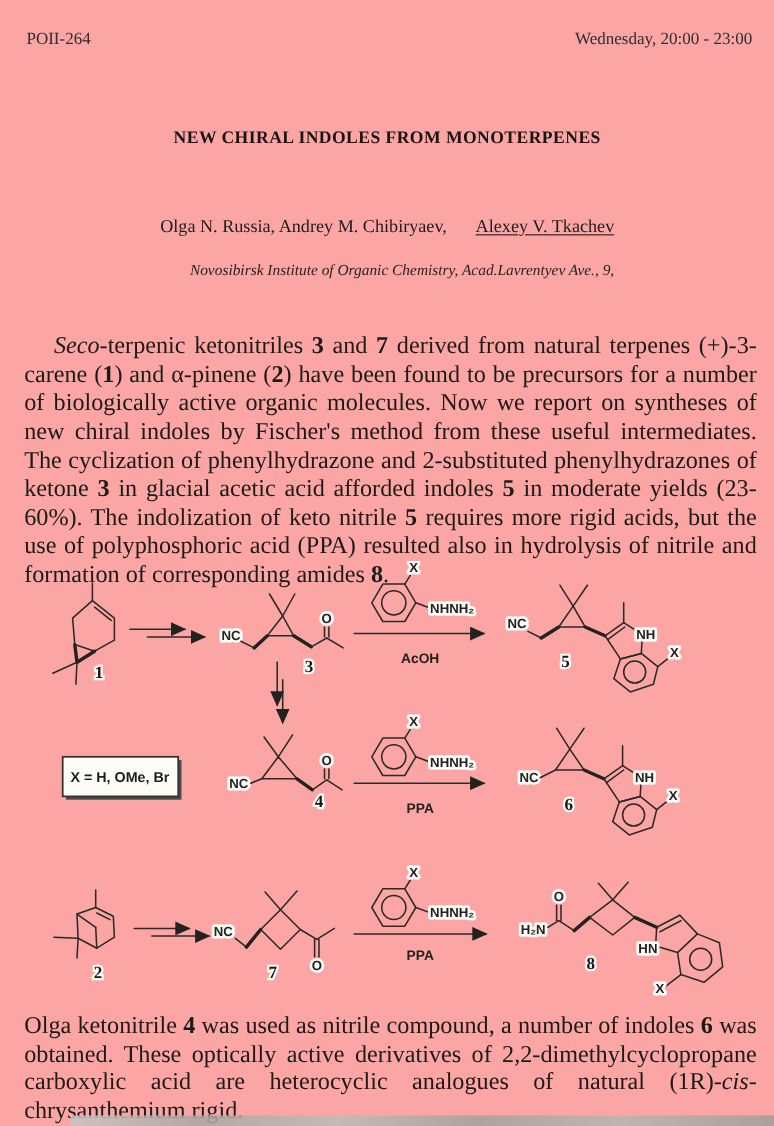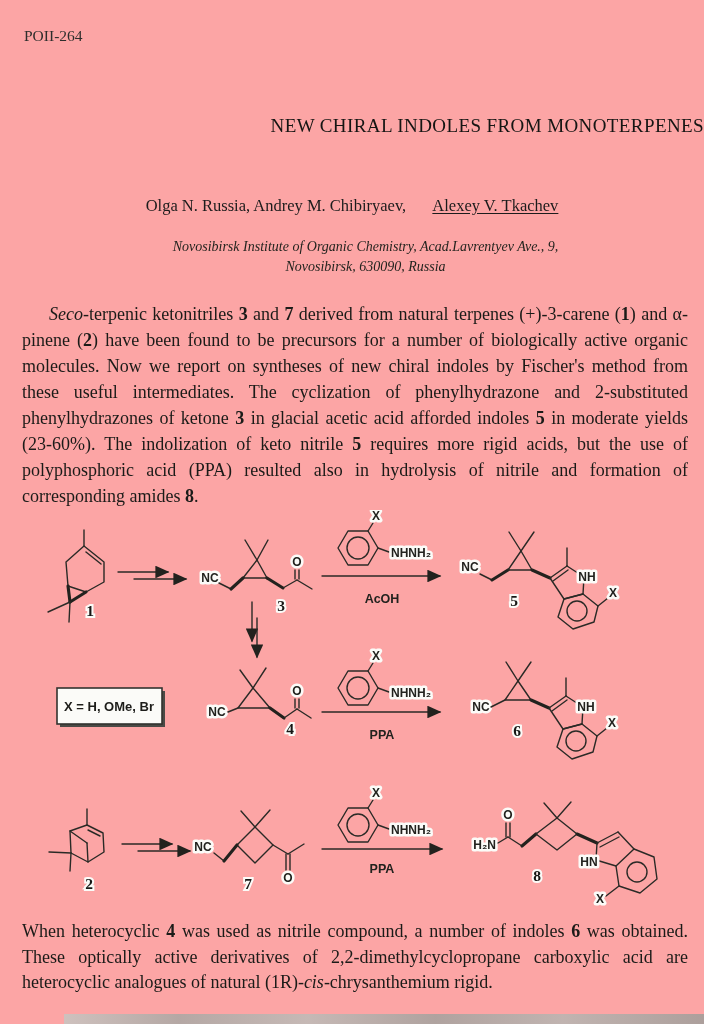--- a/index.html
+++ b/index.html
@@ -3,26 +3,26 @@
 <meta charset="utf-8">
 <style>
   html,body{margin:0;padding:0;background:#e8e8e6;}
   .page{
     position:relative;width:704px;height:1024px;margin:0 auto;
     background:#fca5a5;color:#1c1c1c;overflow:hidden;
     font-family:"Liberation Serif",serif;
   }
   .header{position:absolute;top:27px;left:24px;right:20px;display:flex;
     justify-content:space-between;font-size:15.5px;color:#2e2e2c;}
-  .title{position:absolute;top:110px;left:0;right:0;text-align:right;
-    font-size:19px;font-weight:normal;line-height:31px;letter-spacing:.4px;color:#151513;}
+  .title{position:absolute;top:110px;left:0;right:0;text-align:center;
+    font-size:16px;font-weight:bold;line-height:31px;letter-spacing:.4px;color:#151513;}
   .authors{position:absolute;top:196px;left:0;right:0;text-align:center;font-size:16.5px;}
   .affiliation{position:absolute;top:237px;left:0;right:0;text-align:center;
     font-style:italic;font-size:14px;line-height:20px;color:#24241f;padding-left:27px;}
-  .para{font-size:18px;line-height:26px;text-align:justify;color:#1b1b18;}
+  .para{font-size:22px;line-height:26px;text-align:justify;color:#1b1b18;}
   .abstract{position:absolute;top:301px;left:22px;width:666px;text-indent:27px;}
   .closing{position:absolute;top:919px;left:22px;width:666px;line-height:25.5px;}
   .rt-i{font-style:italic}
   .rt-b{font-weight:bold}
   .rt-u{text-decoration:underline;text-underline-offset:2px;margin-left:22px;}
   .scheme{position:absolute;top:510px;left:0;}
   .bond{stroke:#2a2a26;stroke-width:1.4;fill:none;stroke-linecap:round;stroke-linejoin:round;}
   .wedge{stroke:#22221e;stroke-width:3.1;fill:none;stroke-linecap:round;}
   .atom{font-family:"Liberation Sans",sans-serif;font-weight:bold;font-size:12px;
     fill:#22221e;paint-order:stroke;stroke:#fbfbf8;stroke-width:5px;stroke-linejoin:round;}
@@ -34,31 +34,31 @@
     background:linear-gradient(90deg,#c6c6c2,#a8a8a4 18%,#bcbcb8 38%,#a2a29e 58%,#b6b6b2 78%,#9e9e9a);
     opacity:.85;}
 </style>
 </head>
 <body>
 
 <div class="page">
 
   <div class="header">
     <span>POII-264</span>
+    <span>Wednesday, 20:00 - 23:00</span>
   </div>
 
   <div class="title">
     <div>NEW CHIRAL INDOLES FROM MONOTERPENES</div>
   </div>
 
   <div class="authors"><span>Olga N. Russia, Andrey M. Chibiryaev, </span><span class="rt-u">Alexey V. Tkachev</span></div>
 
   <div class="affiliation">
     <div>Novosibirsk Institute of Organic Chemistry, Acad.Lavrentyev Ave., 9,</div>
-    <div>Novosibirsk, 630090, Russia</div>
   </div>
 
   <div class="para abstract"><span class="rt-i">Seco</span><span>-terpenic ketonitriles </span><span class="rt-b">3</span><span> and </span><span class="rt-b">7</span><span> derived from natural terpenes (+)-3-carene (</span><span class="rt-b">1</span><span>) and α-pinene (</span><span class="rt-b">2</span><span>) have been found to be precursors for a number of biologically active organic molecules. Now we report on syntheses of new chiral indoles by Fischer's method from these useful intermediates. The cyclization of phenylhydrazone and 2-substituted phenylhydrazones of ketone </span><span class="rt-b">3</span><span> in glacial acetic acid afforded indoles </span><span class="rt-b">5</span><span> in moderate yields (23-60%). The indolization of keto nitrile </span><span class="rt-b">5</span><span> requires more rigid acids, but the use of polyphosphoric acid (PPA) resulted also in hydrolysis of nitrile and formation of corresponding amides </span><span class="rt-b">8</span><span>.</span></div>
 
   <svg class="scheme" width="704" height="412" viewBox="0 0 704 412">
     <defs>
       <marker id="ah" markerWidth="11" markerHeight="9" refX="9" refY="4.5" orient="auto">
         <path d="M0,0 L10,4.5 L0,9 z" fill="#22221e"></path>
       </marker>
     </defs>
@@ -255,16 +255,16 @@
       <line class="bond" x1="596" y1="350" x2="597" y2="333"></line>
       <text class="atom" x="589" y="356" text-anchor="middle">HN</text>
       <polygon class="bond" points="634,339 654,347 657,369 640,383 619,376 616,356"></polygon>
       <circle class="bond" cx="637" cy="362" r="10"></circle>
       <line class="bond" x1="619" y1="376" x2="606" y2="386"></line>
       <text class="atom" x="600" y="393" text-anchor="middle">X</text>
       <text class="cnum" x="537" y="371" text-anchor="middle">8</text>
     </g>
   </svg>
 
-  <div class="para closing"><span>When heterocyclic </span><span class="rt-b">4</span><span> was used as nitrile compound, a number of indoles </span><span class="rt-b">6</span><span> was obtained. These optically active derivatives of 2,2-dimethylcyclopropane carboxylic acid are heterocyclic analogues of natural (1R)-</span><span class="rt-i">cis</span><span>-chrysanthemium rigid.</span></div>
+  <div class="para closing"><span>Olga ketonitrile </span><span class="rt-b">4</span><span> was used as nitrile compound, a number of indoles </span><span class="rt-b">6</span><span> was obtained. These optically active derivatives of 2,2-dimethylcyclopropane carboxylic acid are heterocyclic analogues of natural (1R)-</span><span class="rt-i">cis</span><span>-chrysanthemium rigid.</span></div>
 
   <div class="scan-bar"></div>
 </div>
 
 </body></html>

